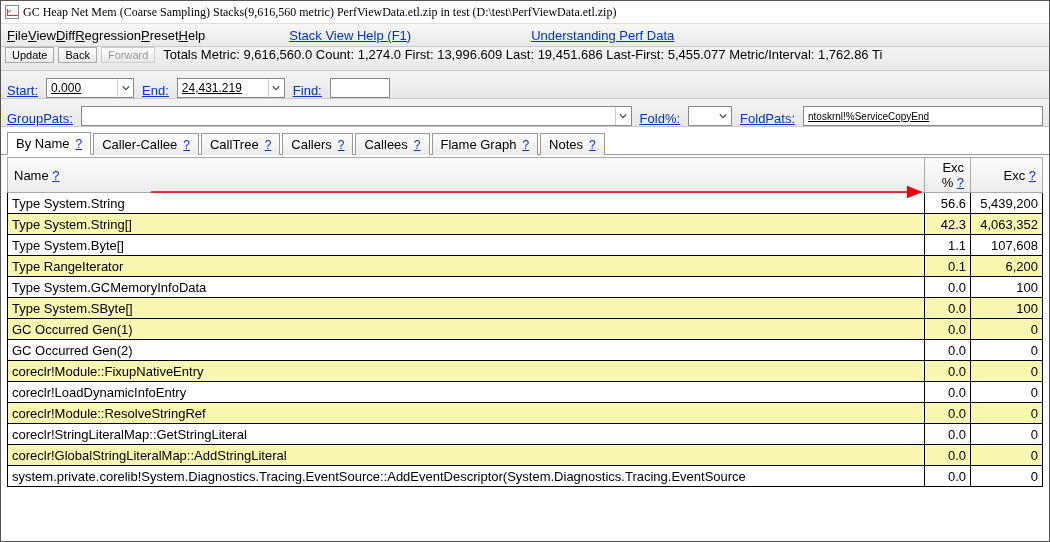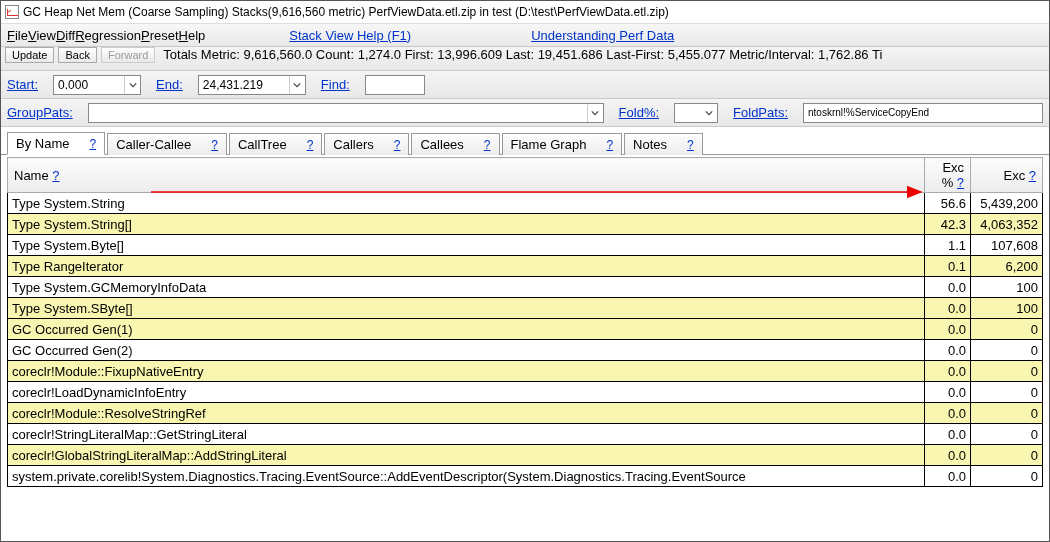--- a/index.html
+++ b/index.html
@@ -1,41 +1,41 @@
 <!DOCTYPE html>
 <html><head>
 <meta charset="utf-8">
 <style>
   * { box-sizing: border-box; margin: 0; padding: 0; font-family: "Segoe UI", Tahoma, sans-serif; font-size: 13px; }
   body { width: 1050px; height: 542px; background: #fff; overflow: hidden; border: 1px solid #555; }
   .titlebar { display: flex; align-items: center; height: 22px; background: #fff; padding: 0 4px; gap: 4px; }
   .titlebar .icon { display: inline-block; width: 14px; height: 14px; border: 1px solid #888; position: relative; }
   .titlebar .icon::before { content: ""; position: absolute; left: 1px; bottom: 2px; width: 10px; height: 6px; border-left: 1px solid #d33; border-bottom: 1px solid #d33; }
   .titlebar .icon::after { content: ""; position: absolute; left: 1px; bottom: 2px; width: 4px; height: 4px; border-top: 1px solid #d33; transform: skewY(-30deg); }
-  .title-text { font-size: 12px; color: #000; }
+  .title-text { font-size: 12px; color: #000; font-family: Liberation Serif, serif; }
   .menubar { display: flex; align-items: center; height: 24px; background: linear-gradient(#f7f7f7, #e9e9e9); border-top: 1px solid #ddd; border-bottom: 1px solid #c9c9c9; padding: 0 6px; gap: 14px; }
   .menu-left { display: flex; }
   .menu-item { color: #000; cursor: default; }
   .menu-item .ul { text-decoration: underline; }
   .menu-links { display: flex; gap: 120px; margin-left: 70px; }
   .menu-link { color: #0033cc; text-decoration: underline; cursor: pointer; }
   .navrow { display: flex; align-items: flex-start; height: 24px; background: linear-gradient(#f4f4f4, #e8e8e8); border-bottom: 1px solid #c9c9c9; padding: 0 4px; gap: 4px; white-space: nowrap; overflow: hidden; }
   .btn { background: linear-gradient(#fff,#e9e9e9); border: 1px solid #aaa; padding: 1px 6px; font-size: 11px; cursor: pointer; }
   .btn.disabled { color: #999; border-color: #ccc; cursor: default; }
   .navrow .totals { margin-left: 4px; color: #000; }
-  .filterrow1, .filterrow2 { display: flex; align-items: center; height: 28px; background: linear-gradient(#f4f4f4, #e8e8e8); border-bottom: 1px solid #c9c9c9; padding: 0 6px; gap: 15px; }
+  .filterrow1, .filterrow2 { display: flex; align-items: flex-end; height: 28px; background: linear-gradient(#f4f4f4, #e8e8e8); border-bottom: 1px solid #c9c9c9; padding: 0 6px; gap: 8px; text-decoration: underline; }
   .lbl { color: #0033cc; text-decoration: underline; cursor: pointer; }
   .txt { background: #fff; border: 1px solid #888; height: 20px; padding: 0 4px; font-size: 10px; }
   .combo { display: inline-flex; align-items: center; background: #fff; border: 1px solid #888; height: 20px; }
   .combo input { border: none; outline: none; width: 70px; padding: 0 4px; font-size: 12px; }
   .combo.wide input { width: 90px; }
   .combo .arrow { width: 16px; height: 100%; display: flex; align-items: center; justify-content: center; border-left: 1px solid #ccc; cursor: pointer; }
   .arrow svg { width: 8px; height: 8px; }
   .tabs { display: flex; align-items: flex-end; height: 28px; padding: 4px 6px 0 6px; background: #fff; gap: 0; border-bottom: 1px solid #999; }
-  .tab { border: 1px solid #999; border-bottom: none; background: linear-gradient(#fdfdfd,#ececec); padding: 3px 8px; margin-right: 2px; display: flex; align-items: center; gap: 20px; cursor: pointer; position: relative; top: 1px; }
+  .tab { border: 1px solid #999; border-bottom: none; background: linear-gradient(#fdfdfd,#ececec); padding: 3px 8px; margin-right: 2px; display: flex; align-items: center; gap: 6px; cursor: pointer; position: relative; top: 1px; }
   .tab.active { background: #fff; border-bottom: 1px solid #fff; font-weight: 400; }
   .tab .q { color: #0033cc; text-decoration: underline; font-size: 12px; }
   .grid { border-collapse: collapse; width: 100%; }
   .gridwrap { padding: 2px 6px 0 6px; }
   .grid th { background: linear-gradient(#fcfcfc,#ececec); border: 1px solid #aaa; padding: 2px 6px; text-align: left; font-weight: normal; }
   .grid th.num { text-align: right; }
   .grid th .q { color: #0033cc; text-decoration: underline; }
   .grid td { border: 1px solid #000; padding: 1px 4px; height: 21px; white-space: nowrap; overflow: hidden; }
   .grid td.num { text-align: right; }
   .grid tr.hl td { background: #f8f6b0; }

